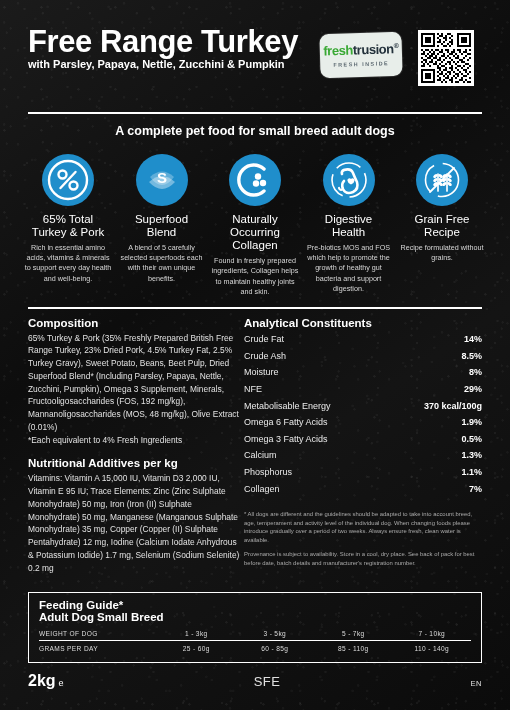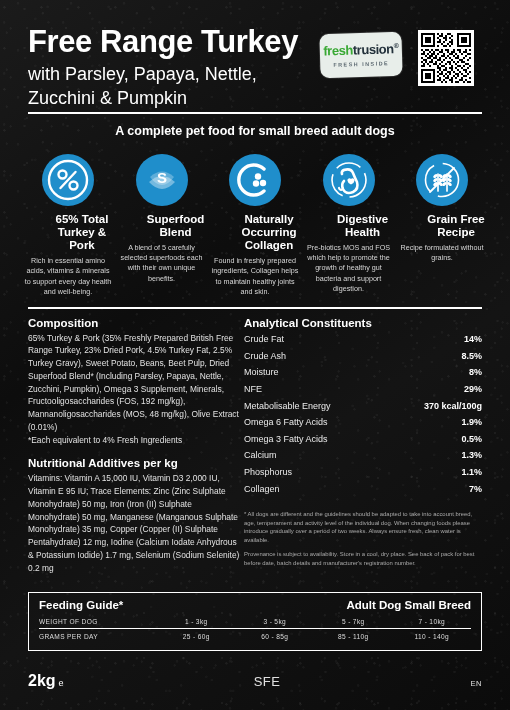--- a/index.html
+++ b/index.html
@@ -47,23 +47,23 @@
     height: 112px;
   }
   .title {
     font-size: 31px;
     font-weight: bold;
     letter-spacing: -0.4px;
     line-height: 1.0;
     color: #ffffff;
   }
   .subtitle {
-    margin-top: 6px;
-    font-size: 18px;
-    font-weight: normal;
+    margin-top: 0;
+    font-size: 11px;
+    font-weight: bold;
     line-height: 1.33;
     max-width: 275px;
     color: #ffffff;
   }
 
   .logo-badge {
     position: absolute;
     top: 33px;
     left: 320px;
     width: 82px;
@@ -136,24 +136,23 @@
     margin: 0 auto 7px auto;
     border-radius: 50%;
     background: #1f8ecb;
     display: flex;
     align-items: center;
     justify-content: center;
   }
   .badge-circle svg { display: block; }
   .badge-title {
     font-size: 11.5px;
-    font-weight: bold;
+    font-weight: normal;
     line-height: 1.15;
     color: #ffffff;
-    margin-left: 28px;
   }
   .badge-desc {
     margin-top: 4px;
     font-size: 7.2px;
     line-height: 1.42;
     color: #d8d8d8;
     padding: 0 2px;
   }
 
   
@@ -210,20 +209,21 @@
     right: 28px;
     top: 592px;
     border: 1.3px solid #ffffff;
     padding: 6px 10px 7px 10px;
   }
   .feed-head {
     display: flex;
     justify-content: space-between;
     align-items: baseline;
     margin-bottom: 3px;
+    flex-direction: column;
   }
   .feed-title { font-size: 11.5px; font-weight: bold; }
   .feed-breed { font-size: 11.5px; font-weight: bold; }
 
   .feed-row {
     display: flex;
     align-items: center;
     padding: 3.5px 0;
     font-size: 6.6px;
     letter-spacing: 0.35px;

